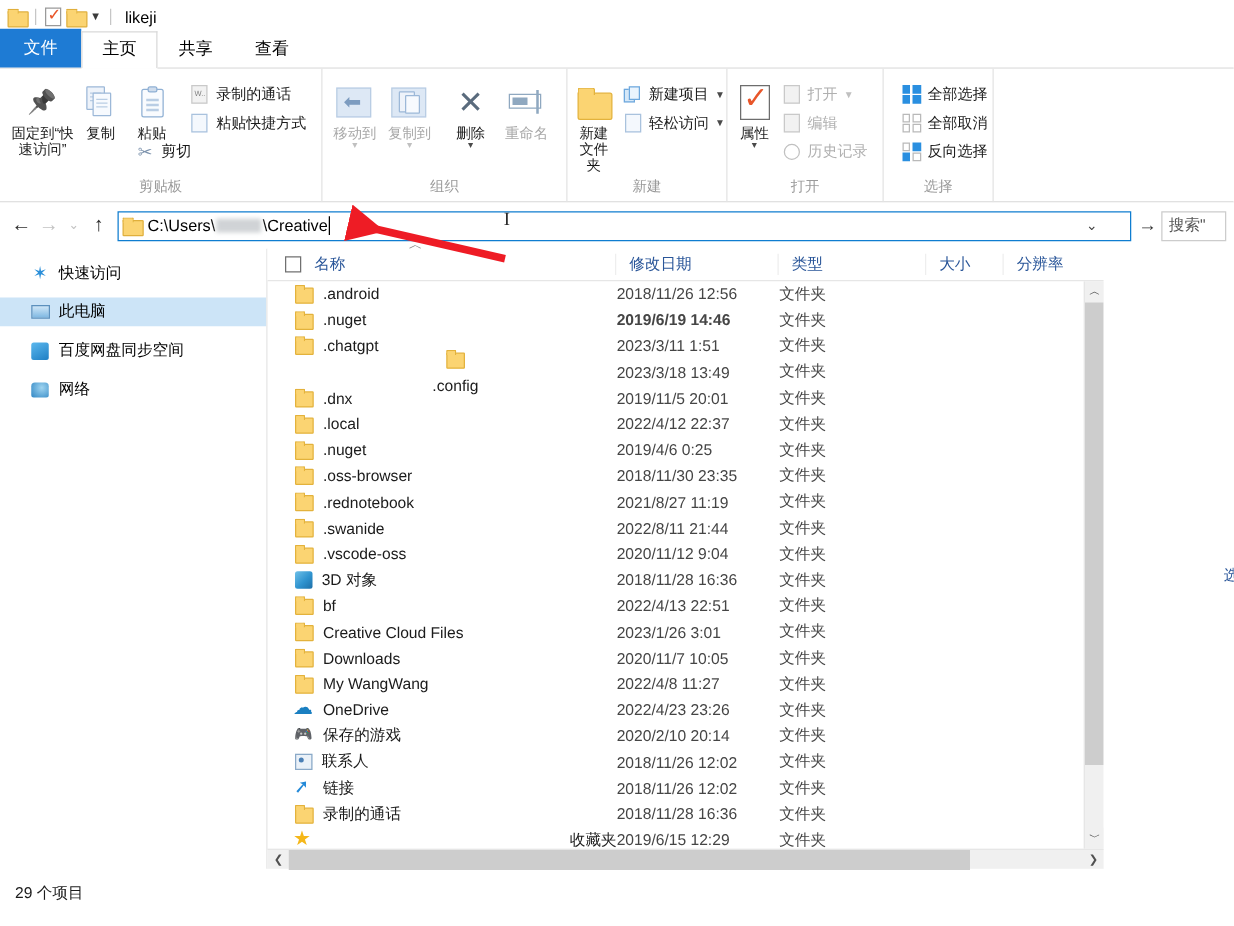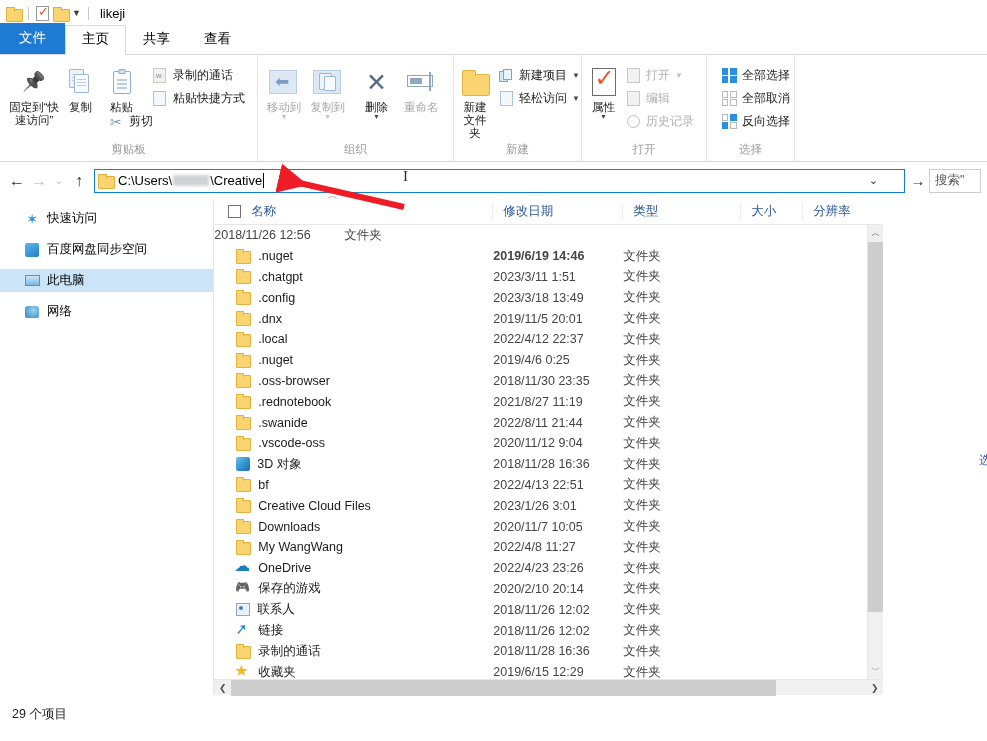--- a/index.html
+++ b/index.html
@@ -458,31 +458,31 @@
 
   <div class="main">
 
     <div class="navpane">
       <div class="nav-item">
         <span class="nav-ic">
           <span style="color:#2b8fd9;font-size:14px">✶</span>
         </span>
         <span>快速访问</span>
       </div>
+      <div class="nav-item sel">
+        <span class="nav-ic">
+          <span style="width:15px;height:11px;background:linear-gradient(#cfe6f7,#7fb8e2);border:1px solid #5c90bd;display:block"></span>
+        </span>
+        <span>此电脑</span>
+      </div>
       <div class="nav-item">
         <span class="nav-ic">
           <span style="width:14px;height:14px;background:linear-gradient(150deg,#5bb8ee,#1f7fc4);border-radius:2px;display:block"></span>
         </span>
         <span>百度网盘同步空间</span>
-      </div>
-      <div class="nav-item sel">
-        <span class="nav-ic">
-          <span style="width:15px;height:11px;background:linear-gradient(#cfe6f7,#7fb8e2);border:1px solid #5c90bd;display:block"></span>
-        </span>
-        <span>此电脑</span>
       </div>
       <div class="nav-item">
         <span class="nav-ic">
           <span style="width:14px;height:12px;background:radial-gradient(circle at 60% 35%,#9fd4f0,#2f86c4);border-radius:3px 3px 2px 2px;display:block"></span>
         </span>
         <span>网络</span>
       </div>
     </div>
 
     <div class="listpane">
@@ -492,41 +492,45 @@
         <div class="ch" style="width:252px">名称</div>
         <div class="ch" style="width:130px">修改日期</div>
         <div class="ch" style="width:118px">类型</div>
         <div class="ch" style="width:62px">大小</div>
         <div class="ch" style="width:80px;border-right:none">分辨率</div>
       </div>
 
       <div class="rows">
         <div id="rowhost">
             <div class="row">
+              <div class="nm" style="width: 279px;">
+                <span class="li folder"></span>
+                <span>.android</span>
+              </div>
               <div class="dt" style="width: 130px;">2018/11/26 12:56</div>
               <div class="tp" style="width: 118px;">文件夹</div>
             </div>
             <div class="row">
               <div class="nm" style="width: 279px;">
                 <span class="li folder"></span>
                 <span>.nuget</span>
               </div>
               <div class="dt" style="width: 130px; font-weight: bold;">2019/6/19 14:46</div>
               <div class="tp" style="width: 118px;">文件夹</div>
             </div>
             <div class="row">
               <div class="nm" style="width: 279px;">
                 <span class="li folder"></span>
                 <span>.chatgpt</span>
               </div>
               <div class="dt" style="width: 130px;">2023/3/11 1:51</div>
               <div class="tp" style="width: 118px;">文件夹</div>
             </div>
             <div class="row">
-              <div class="nm" style="width: 279px;">
+              <div class="nm" style="width: 279px; flex-direction: column;">
                 <span class="li folder"></span>
                 <span>.config</span>
               </div>
               <div class="dt" style="width: 130px;">2023/3/18 13:49</div>
               <div class="tp" style="width: 118px;">文件夹</div>
             </div>
             <div class="row">
               <div class="nm" style="width: 279px;">
                 <span class="li folder"></span>
                 <span>.dnx</span>
@@ -656,21 +660,21 @@
             </div>
             <div class="row">
               <div class="nm" style="width: 279px;">
                 <span class="li folder"></span>
                 <span>录制的通话</span>
               </div>
               <div class="dt" style="width: 130px;">2018/11/28 16:36</div>
               <div class="tp" style="width: 118px;">文件夹</div>
             </div>
             <div class="row">
-              <div class="nm" style="width: 279px;">
+              <div class="nm" style="width: 279px; justify-content: space-between;">
                 <span class="li star"></span>
                 <span>收藏夹</span>
               </div>
               <div class="dt" style="width: 130px;">2019/6/15 12:29</div>
               <div class="tp" style="width: 118px;">文件夹</div>
             </div>
           </div>
         <div class="vsb">
           <div class="sb-btn">︿</div>
           <div class="vthumb" style="top:17px;height:370px"></div>

